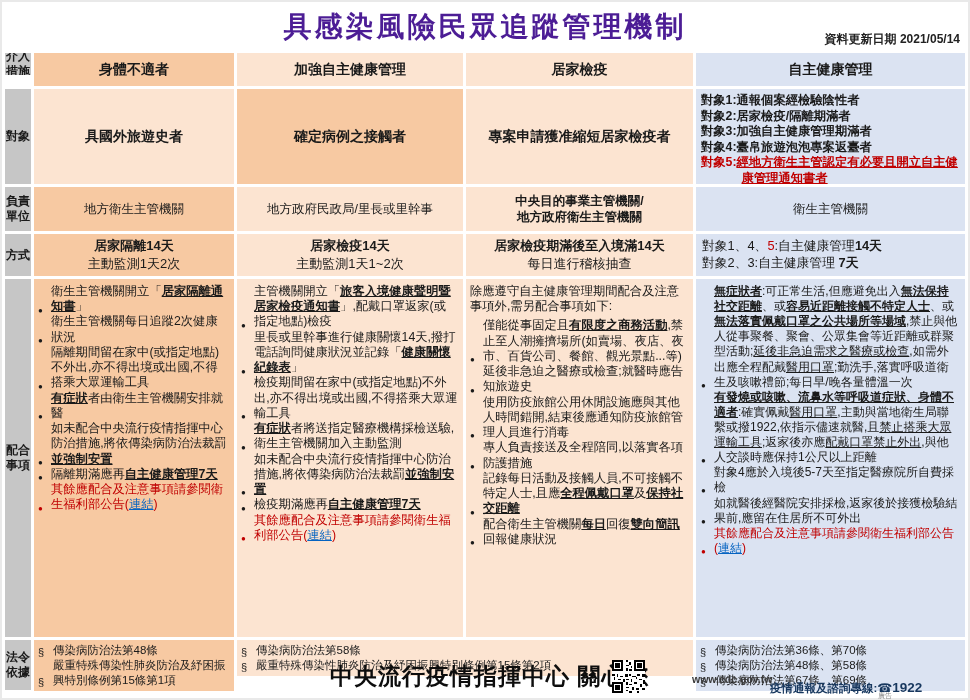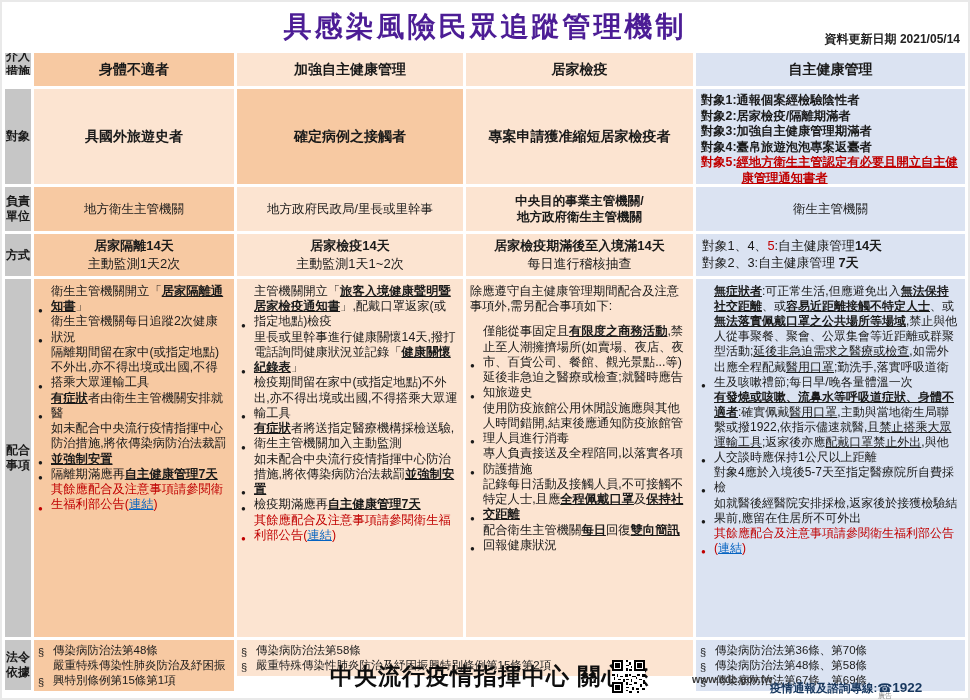--- a/index.html
+++ b/index.html
@@ -46,21 +46,21 @@
   .items-cell.small { font-size:12px; line-height:1.26; padding:5px 5px 4px 5px; }
   .target4 { padding:4px 2px 2px 5px; font-size:12.3px; font-weight:bold; line-height:1.27; }
   .target4 .item { padding-left:3.3em; text-indent:-3.3em; }
   .method4 { padding:3px 2px 2px 6px; font-size:12.8px; line-height:1.35; text-align:left; }
   .legal { padding:3px 4px; font-size:11.5px; line-height:1.3; }
   .item { display:flex; align-items:flex-end; }
   .item .marker { flex:0 0 13px; font-size:8px; line-height:inherit; transform:translateY(0.5px); }
   .item .marker.sect { flex:0 0 15px; font-size:11px; font-weight:normal; }
   .item.red, .item.red .txt { color:#c00000; }
   .item .txt { flex:1 1 auto; }
-  .intro { margin-bottom:10px; }
+  .intro { margin-bottom:4px; }
   .b { font-weight:bold; }
   .u { text-decoration:underline; }
   .r { color:#c00000; }
   .lnk { color:#0563c1; text-decoration:underline; }
   .merged-legal { grid-column:3 / 5; }
   
   .footer-center {
     position:absolute; top:661px; left:330px; font-size:23px; font-weight:bold;
     letter-spacing:1px; color:#0d0d0d; white-space:nowrap;
   }

